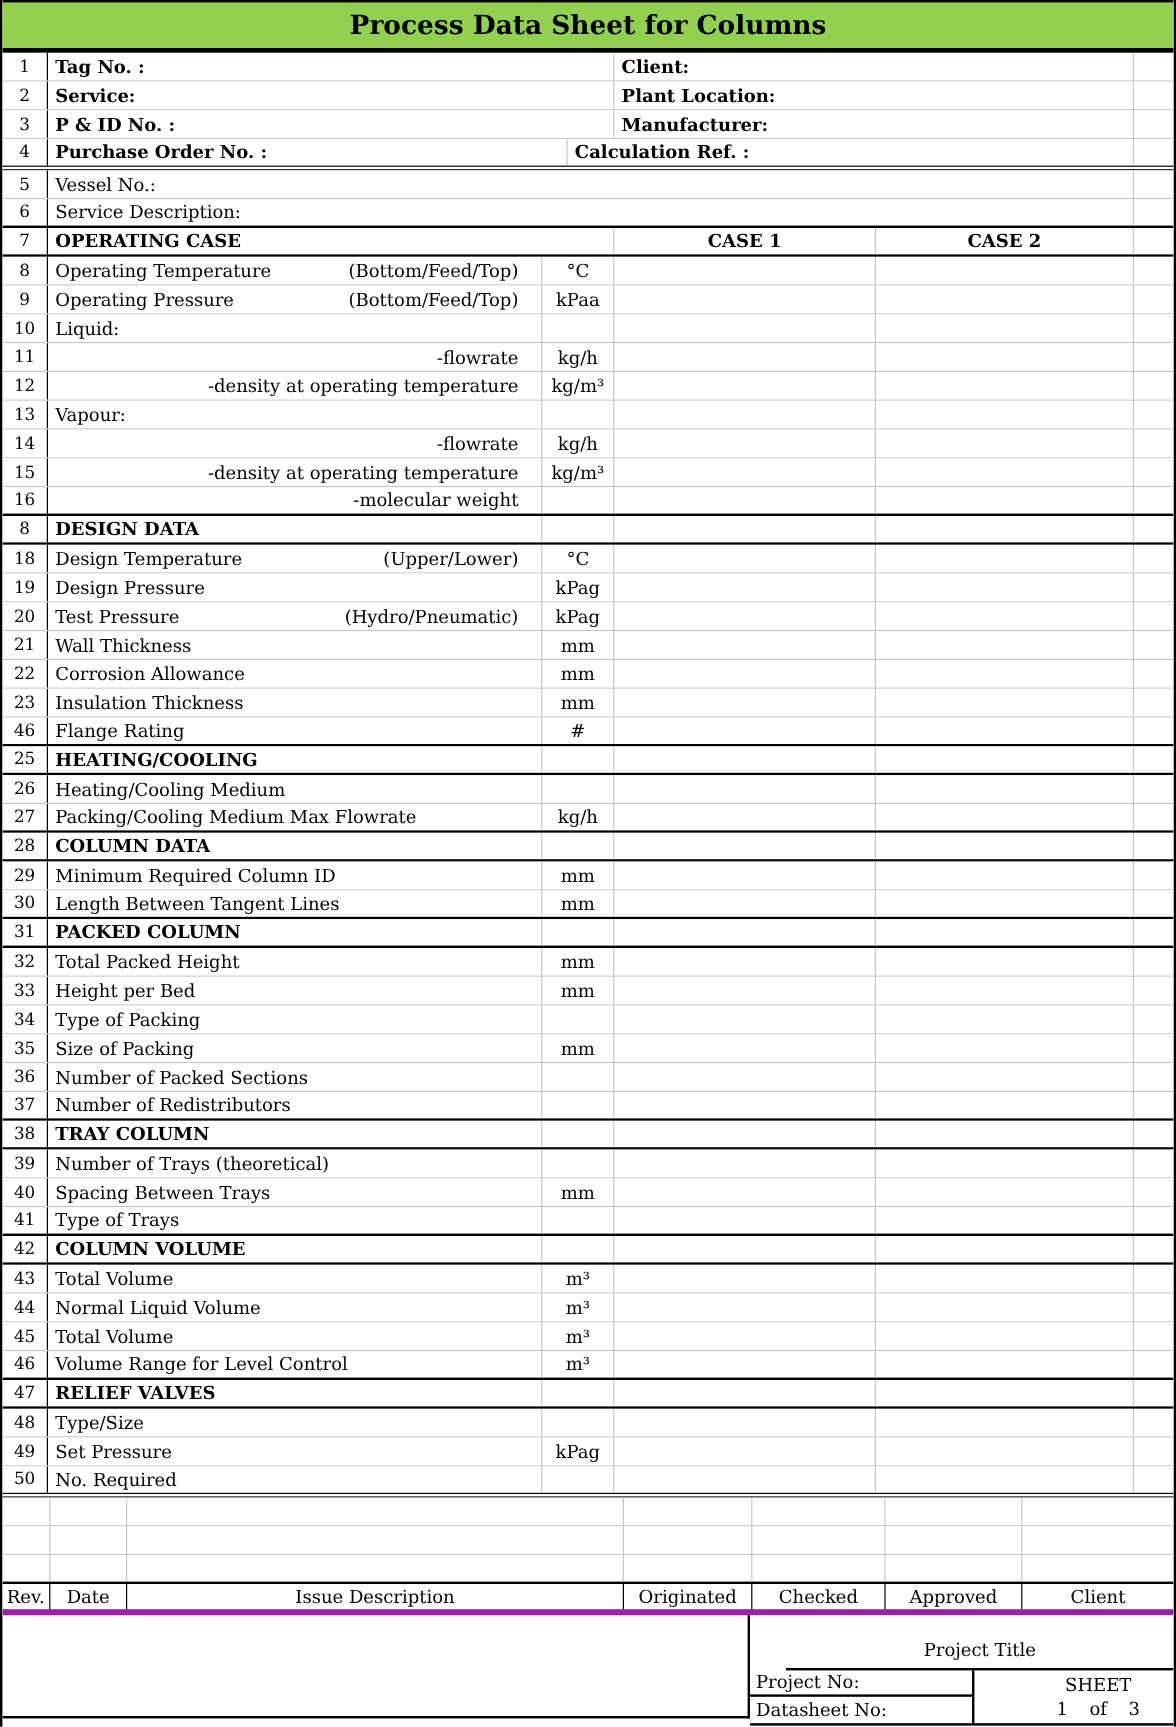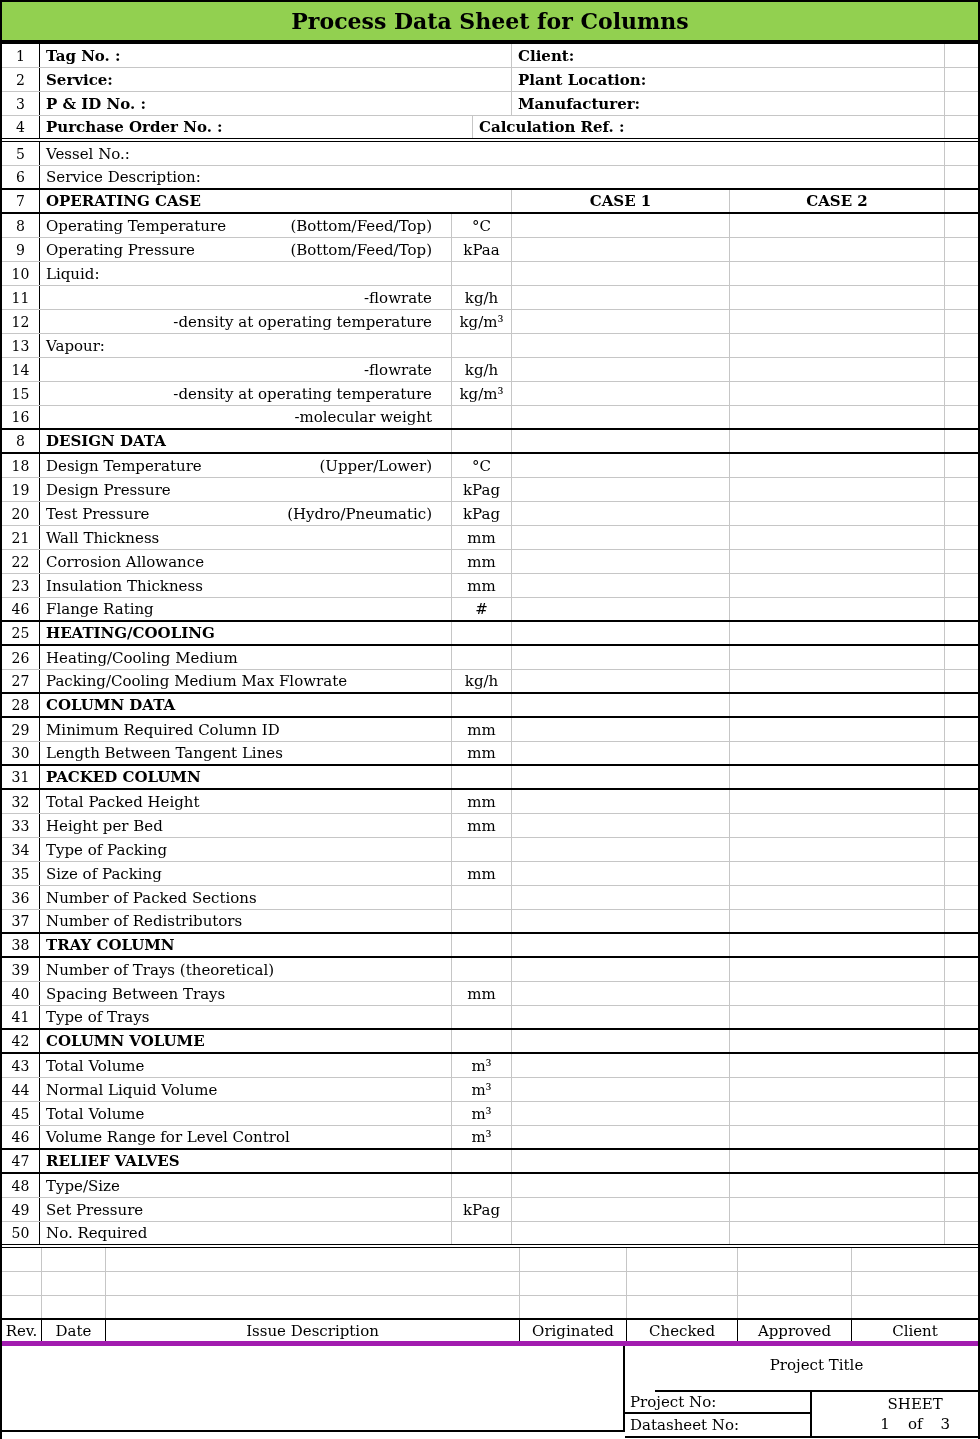--- a/index.html
+++ b/index.html
@@ -47,21 +47,21 @@
   .c.r5{width:114px;justify-content:center;}
   .c.r6{width:126px;justify-content:center;border-right:none;}
   .row.revhead{height:26px;border-bottom:5px solid #a21caf;}
   .row.revhead .c{border-right:1px solid #000;}
   .row.revhead .c.r6{border-right:none;}
 
   
   .bottom{display:flex;height:92px;box-sizing:border-box;}
   .rev-space{width:623px;height:86px;box-sizing:border-box;border-right:2px solid #000;border-bottom:2px solid #000;}
   .proj-block{width:353px;box-sizing:border-box;display:flex;flex-direction:column;border-bottom:2px solid #000;background:#fff;}
-  .pt-title-cell{height:46px;box-sizing:border-box;border-bottom:2px solid #000;display:flex;align-items:center;justify-content:center;padding-bottom:6px;font-size:15px;margin-left:30px;}
+  .pt-title-cell{height:46px;box-sizing:border-box;border-bottom:2px solid #000;display:flex;align-items:flex-end;justify-content:center;padding-bottom:6px;font-size:15px;margin-left:30px;}
   .pt-lower{display:flex;height:44px;box-sizing:border-box;gap:40px;}
   .pt-left{width:210px;box-sizing:border-box;border-right:2px solid #000;display:flex;flex-direction:column;}
   .pt-cell{height:22px;box-sizing:border-box;display:flex;align-items:center;padding-left:5px;font-size:15px;}
   .pt-cell.first{border-bottom:2px solid #000;}
   .pt-right{width:141px;display:flex;flex-direction:column;align-items:center;justify-content:space-evenly;font-size:15px;}
   .sheet-count{display:flex;gap:18px;}
 </style>
 </head>
 <body>
 

